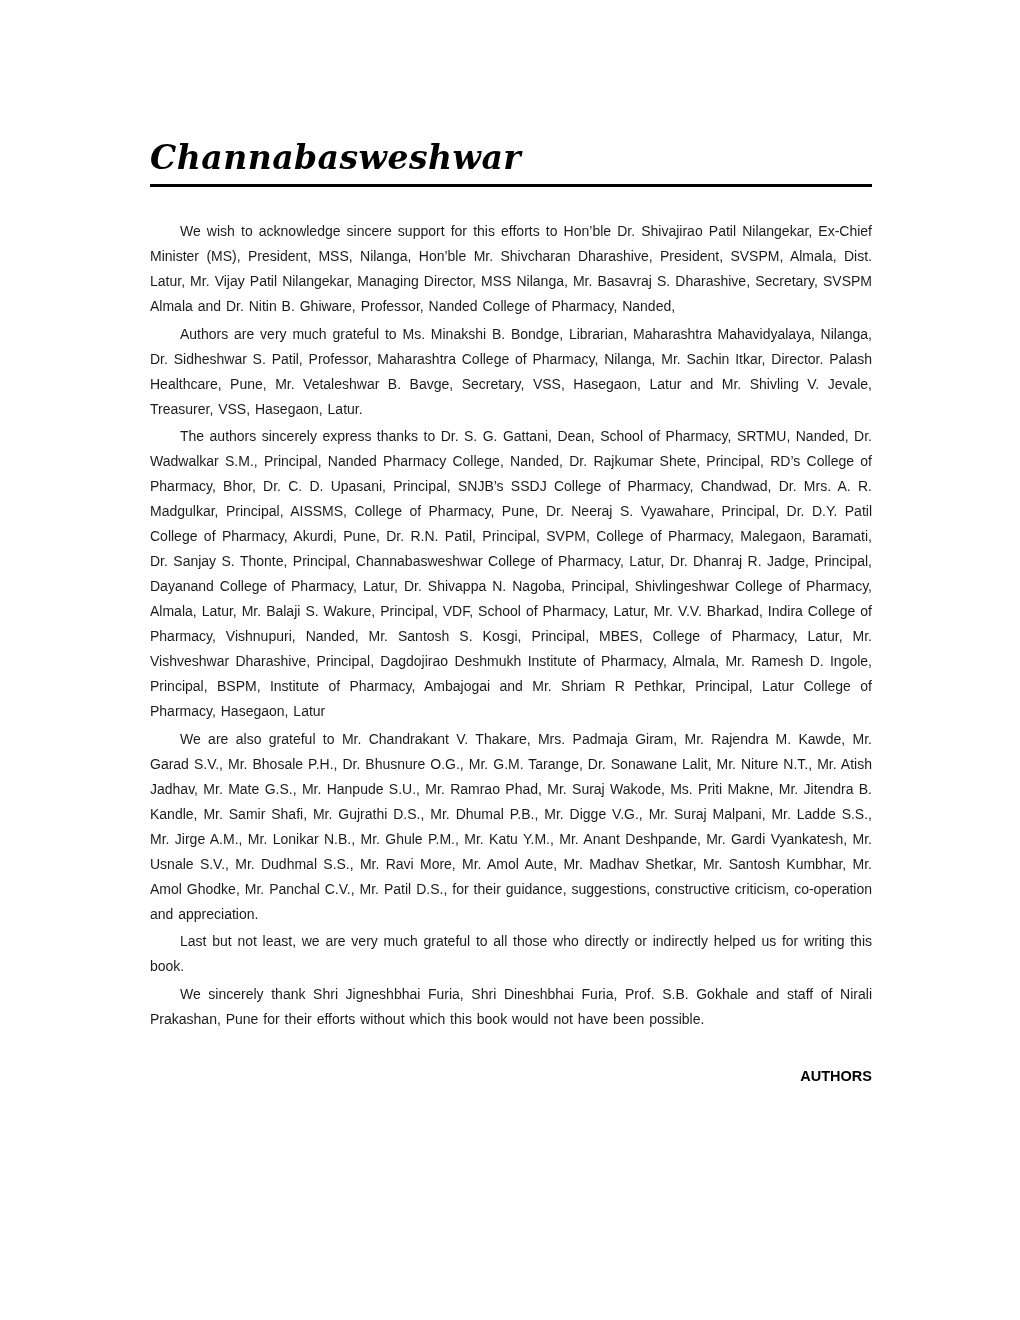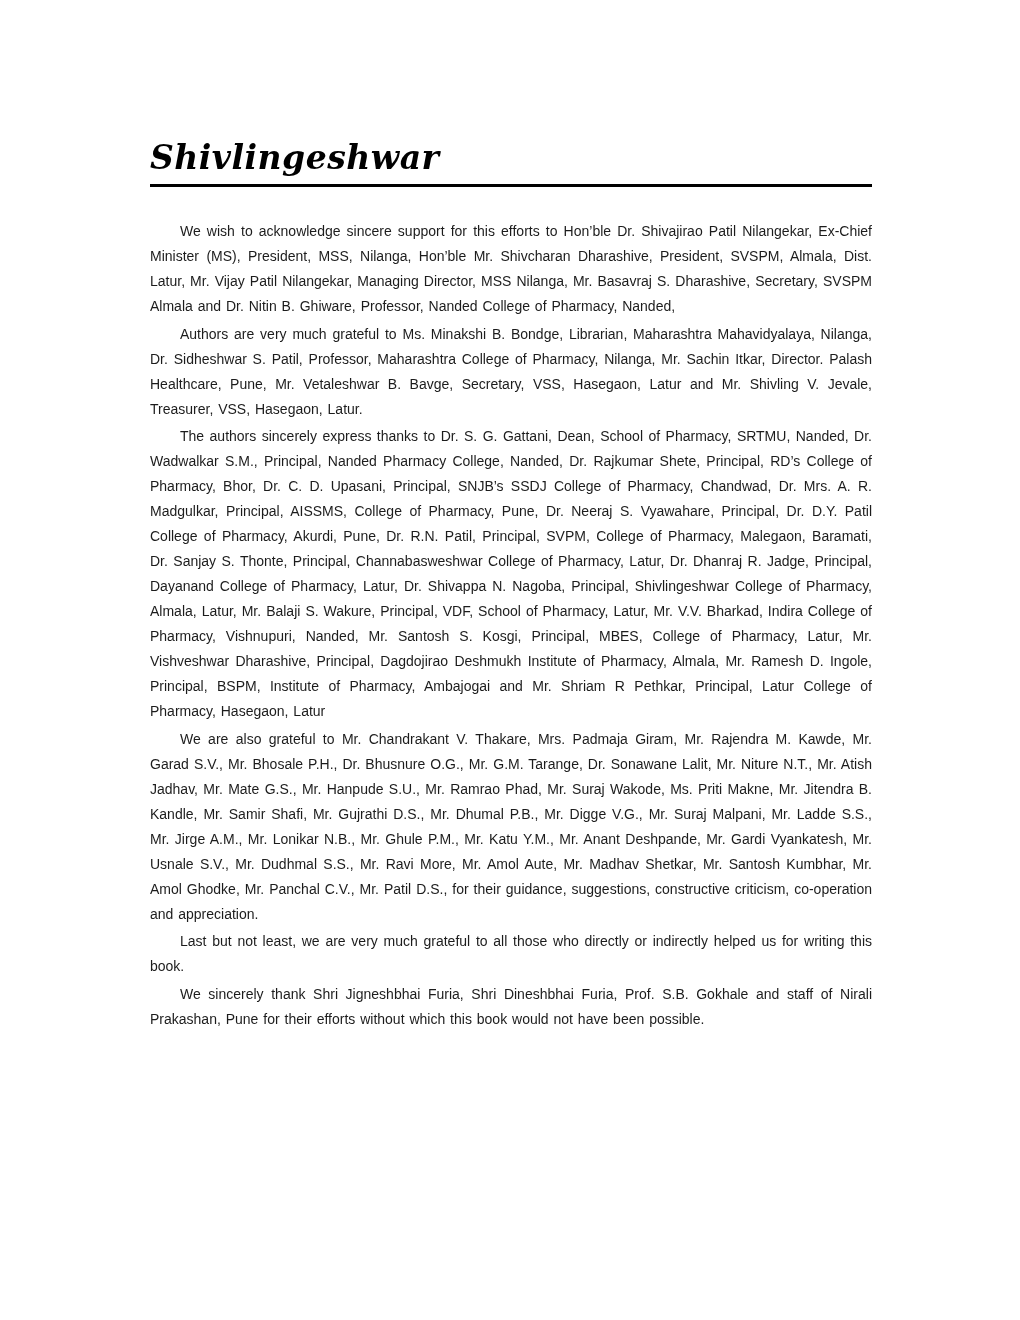--- a/index.html
+++ b/index.html
@@ -53,26 +53,27 @@
     font-size: 14.5px;
     color: #000000;
   }
 </style>
 </head>
 <body>
 
 <div class="page">
 
   <header class="title-block">
-    <h1 class="title">Shivlingeshwar</h1>
+    <h1 class="title">Channabasweshwar</h1>
   </header>
 
   <main class="body-text">
     <p class="para">We wish to acknowledge sincere support for this efforts to Hon’ble Dr. Shivajirao Patil Nilangekar, Ex-Chief Minister (MS), President, MSS, Nilanga, Hon’ble Mr. Shivcharan Dharashive, President, SVSPM, Almala, Dist. Latur, Mr. Vijay Patil Nilangekar, Managing Director, MSS Nilanga, Mr. Basavraj S. Dharashive, Secretary, SVSPM Almala and Dr. Nitin B. Ghiware, Professor, Nanded College of Pharmacy, Nanded,</p>
     <p class="para">Authors are very much grateful to Ms. Minakshi B. Bondge, Librarian, Maharashtra Mahavidyalaya, Nilanga, Dr. Sidheshwar S. Patil, Professor, Maharashtra College of Pharmacy, Nilanga, Mr. Sachin Itkar, Director. Palash Healthcare, Pune, Mr. Vetaleshwar B. Bavge, Secretary, VSS, Hasegaon, Latur and Mr. Shivling V. Jevale, Treasurer, VSS, Hasegaon, Latur.</p>
     <p class="para">The authors sincerely express thanks to Dr. S. G. Gattani, Dean, School of Pharmacy, SRTMU, Nanded, Dr. Wadwalkar S.M., Principal, Nanded Pharmacy College, Nanded, Dr. Rajkumar Shete, Principal, RD’s College of Pharmacy, Bhor, Dr. C. D. Upasani, Principal, SNJB’s SSDJ College of Pharmacy, Chandwad, Dr. Mrs. A. R. Madgulkar, Principal, AISSMS, College of Pharmacy, Pune, Dr. Neeraj S. Vyawahare, Principal, Dr. D.Y. Patil College of Pharmacy, Akurdi, Pune, Dr. R.N. Patil, Principal, SVPM, College of Pharmacy, Malegaon, Baramati, Dr. Sanjay S. Thonte, Principal, Channabasweshwar College of Pharmacy, Latur, Dr. Dhanraj R. Jadge, Principal, Dayanand College of Pharmacy, Latur, Dr. Shivappa N. Nagoba, Principal, Shivlingeshwar College of Pharmacy, Almala, Latur, Mr. Balaji S. Wakure, Principal, VDF, School of Pharmacy, Latur, Mr. V.V. Bharkad, Indira College of Pharmacy, Vishnupuri, Nanded, Mr. Santosh S. Kosgi, Principal, MBES, College of Pharmacy, Latur, Mr. Vishveshwar Dharashive, Principal, Dagdojirao Deshmukh Institute of Pharmacy, Almala, Mr. Ramesh D. Ingole, Principal, BSPM, Institute of Pharmacy, Ambajogai and Mr. Shriam R Pethkar, Principal, Latur College of Pharmacy, Hasegaon, Latur</p>
     <p class="para">We are also grateful to Mr. Chandrakant V. Thakare, Mrs. Padmaja Giram, Mr. Rajendra M. Kawde, Mr. Garad S.V., Mr. Bhosale P.H., Dr. Bhusnure O.G., Mr. G.M. Tarange, Dr. Sonawane Lalit, Mr. Niture N.T., Mr. Atish Jadhav, Mr. Mate G.S., Mr. Hanpude S.U., Mr. Ramrao Phad, Mr. Suraj Wakode, Ms. Priti Makne, Mr. Jitendra B. Kandle, Mr. Samir Shafi, Mr. Gujrathi D.S., Mr. Dhumal P.B., Mr. Digge V.G., Mr. Suraj Malpani, Mr. Ladde S.S., Mr. Jirge A.M., Mr. Lonikar N.B., Mr. Ghule P.M., Mr. Katu Y.M., Mr. Anant Deshpande, Mr. Gardi Vyankatesh, Mr. Usnale S.V., Mr. Dudhmal S.S., Mr. Ravi More, Mr. Amol Aute, Mr. Madhav Shetkar, Mr. Santosh Kumbhar, Mr. Amol Ghodke, Mr. Panchal C.V., Mr. Patil D.S., for their guidance, suggestions, constructive criticism, co-operation and appreciation.</p>
     <p class="para">Last but not least, we are very much grateful to all those who directly or indirectly helped us for writing this book.</p>
     <p class="para">We sincerely thank Shri Jigneshbhai Furia, Shri Dineshbhai Furia, Prof. S.B. Gokhale and staff of Nirali Prakashan, Pune for their efforts without which this book would not have been possible.</p>
 
+    <div class="signature">AUTHORS</div>
   </main>
 
 </div>
 
 </body></html>

